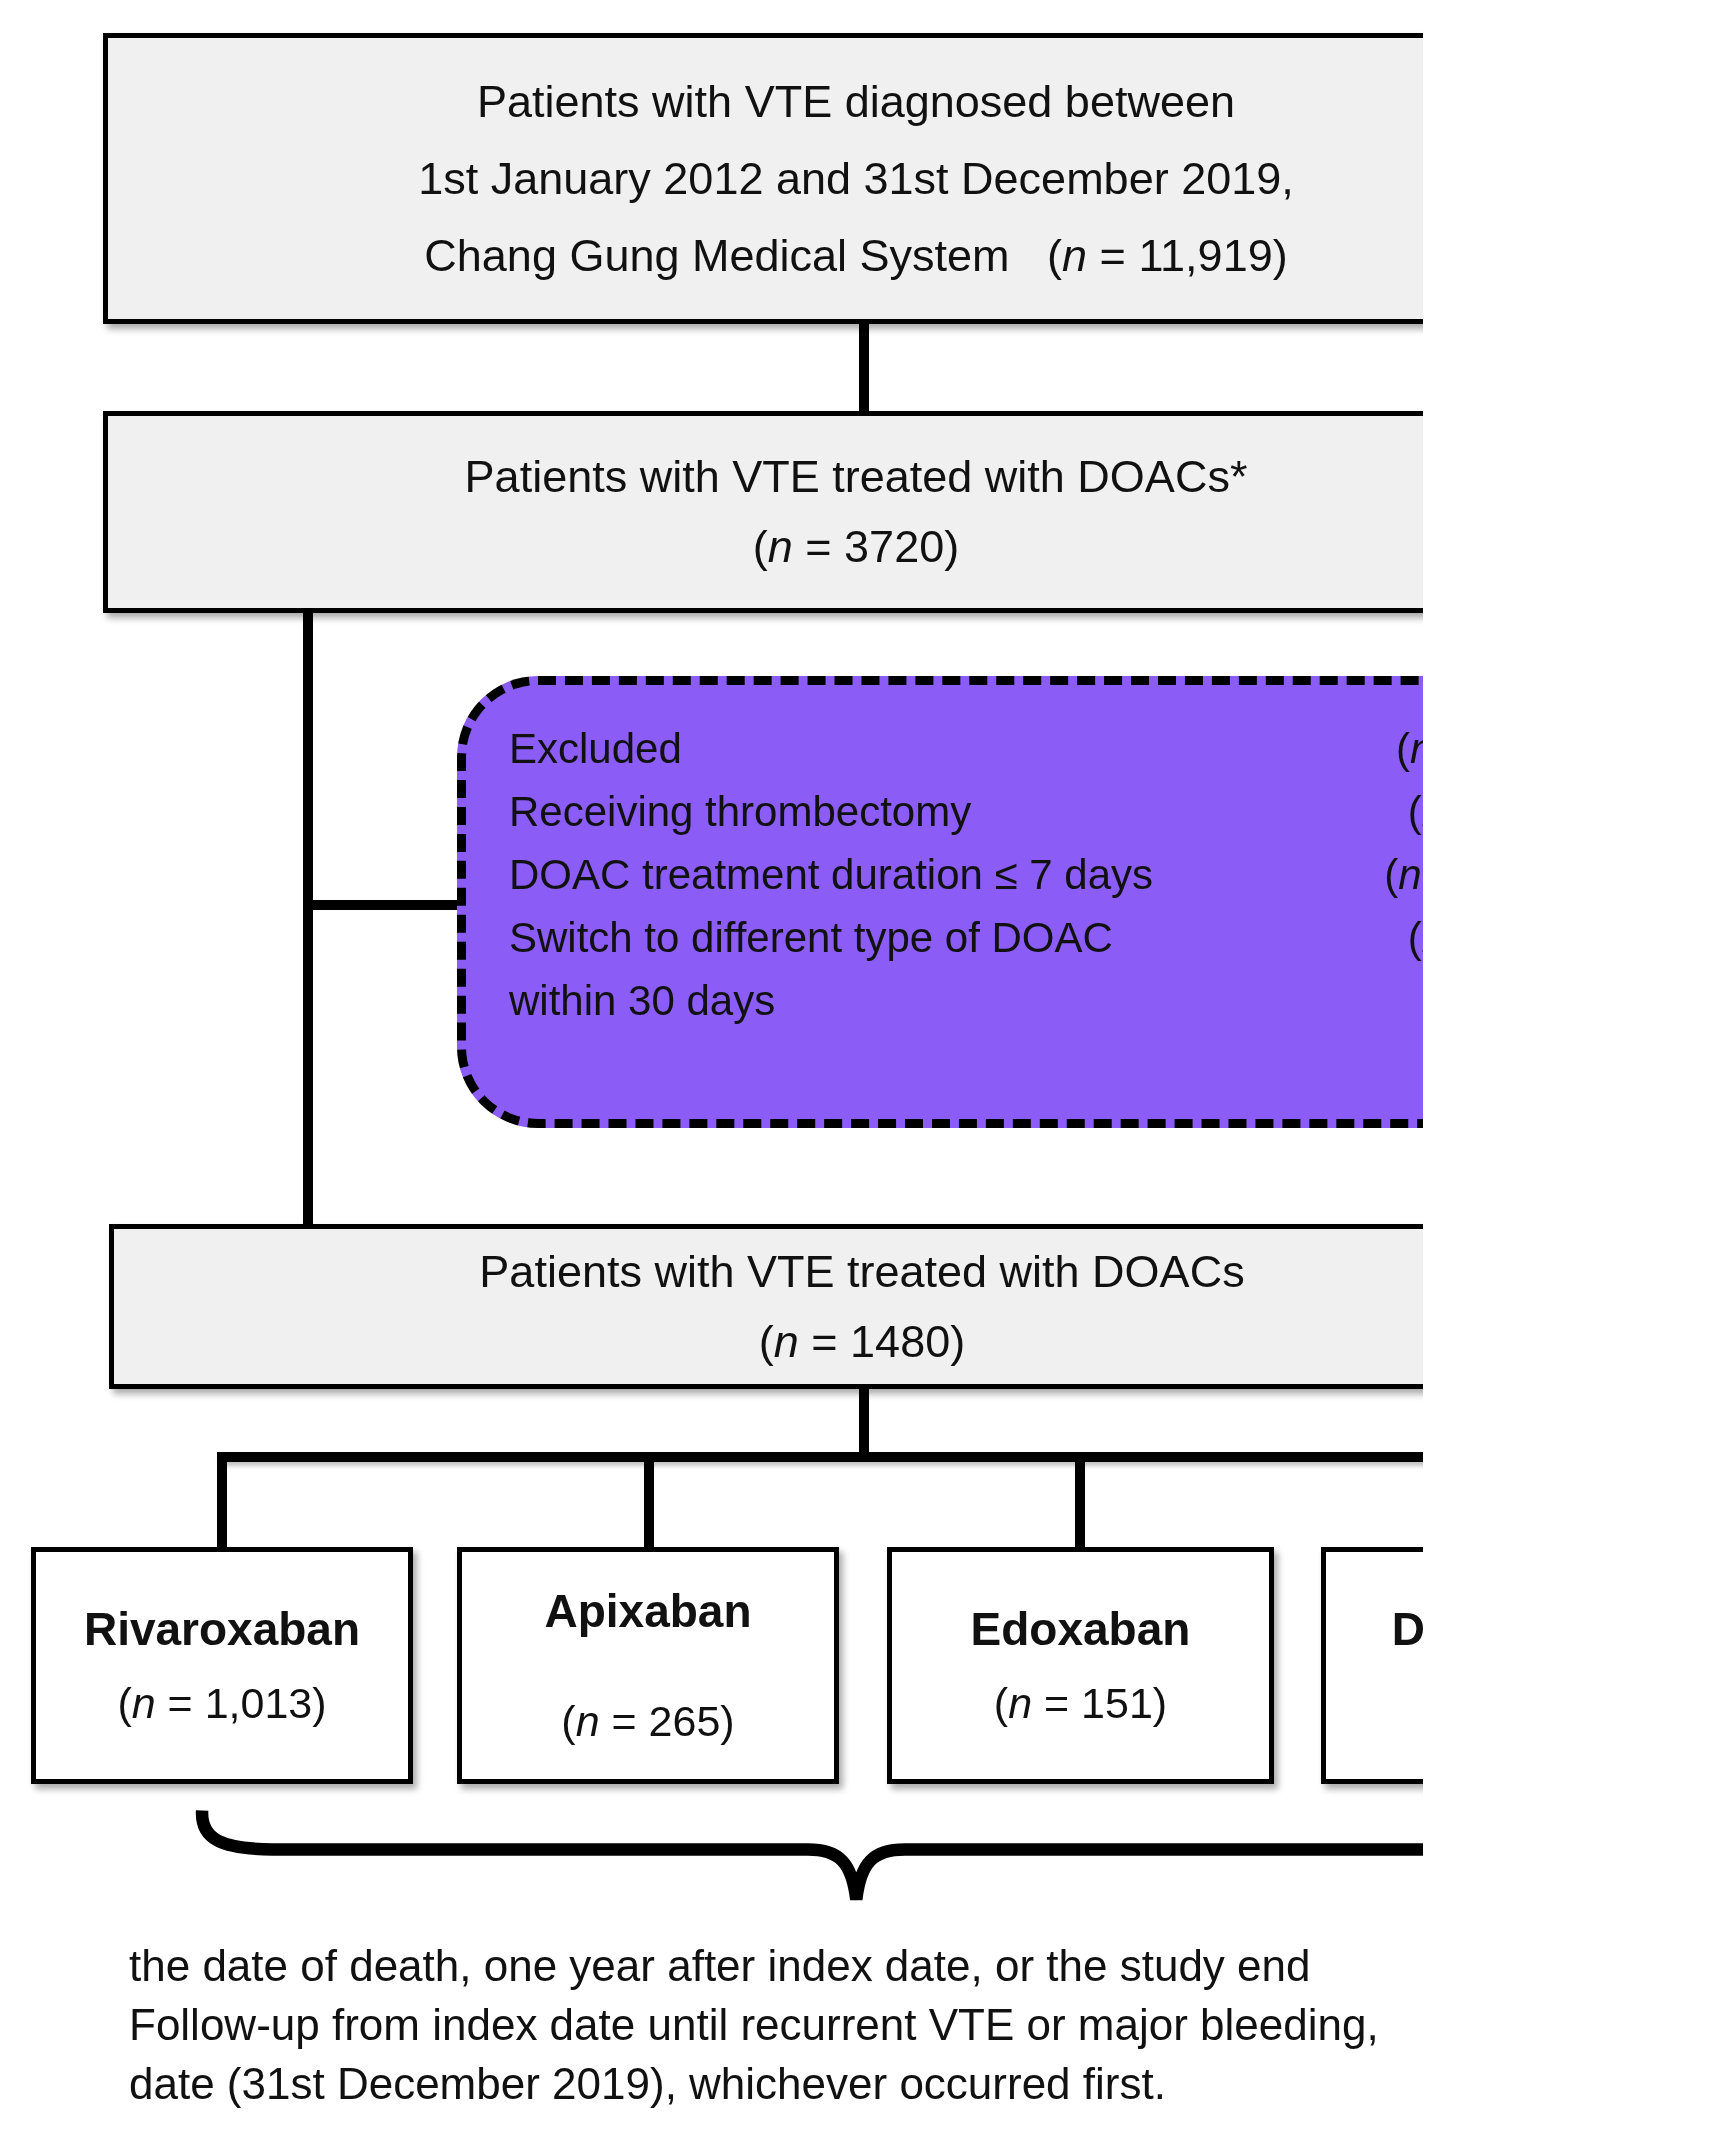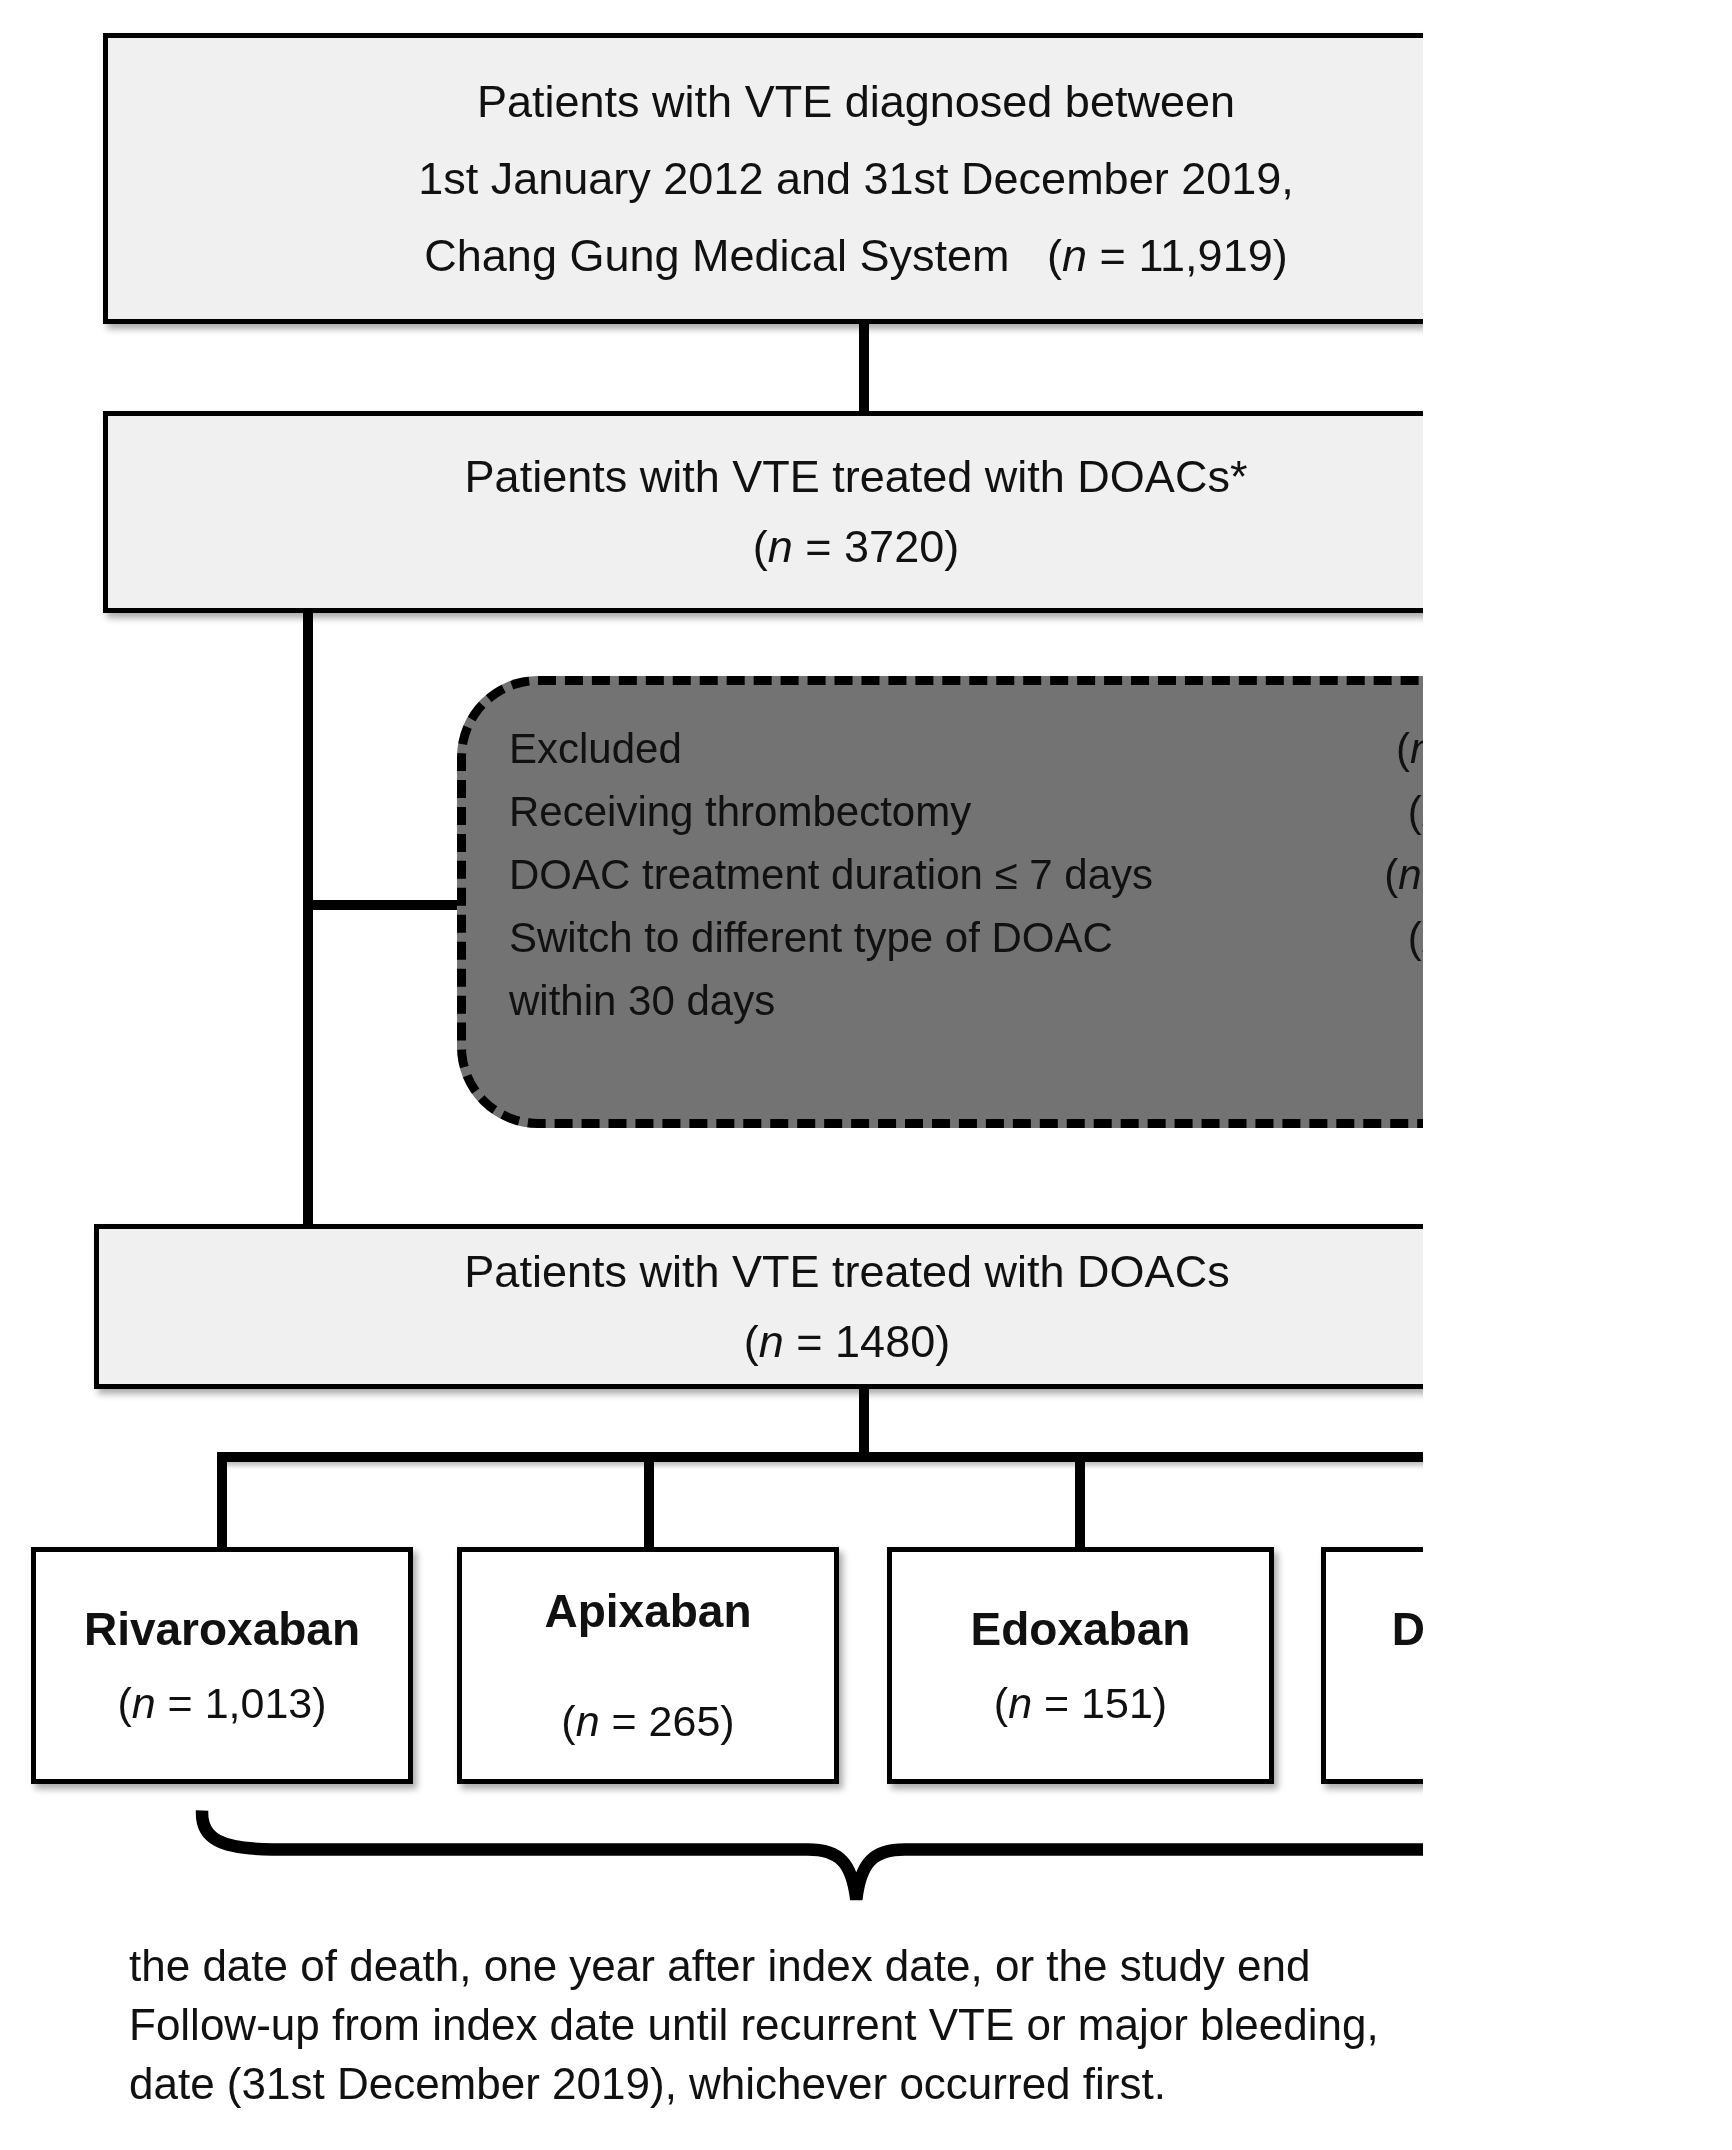--- a/index.html
+++ b/index.html
@@ -14,21 +14,21 @@
     box-shadow:4.4px 5.2px 6.6px rgba(0,0,0,0.33);
   }
   .gray{background:#f0f0f0;}
   .white{background:#ffffff;border-width:5.9px;}
   .box .line{font-size:45px;line-height:77px;white-space:pre-wrap;}
   .box.compact .line{line-height:70px;}
   .conn{position:absolute;background:#000;}
   .soft{box-shadow:2.9px 3.7px 4.4px rgba(0,0,0,0.25);}
   .line i, .exc-n i, .drug-n i{font-style:italic;}
   #excluded{
-    position:absolute;box-sizing:border-box;background:#737373;
+    position:absolute;box-sizing:border-box;background:#8b5cf6;
     border:9.6px dashed #000;border-radius:81px;
     padding:32px 38px 22px 43px;
   }
   .exc-row{display:flex;justify-content:space-between;align-items:baseline;
     font-size:42px;line-height:63px;}
   .exc-label{text-align:left;}
   .exc-n{text-align:right;}
   .drug-name{font-size:46px;font-weight:bold;line-height:74px;}
   .drug-n{font-size:43px;line-height:74px;}
   #brace{position:absolute;left:177px;top:1801px;}
@@ -79,21 +79,21 @@
     <div class="exc-row">
       <span class="exc-label">Switch to different type of DOAC</span>
       <span class="exc-n">(<i>n</i> = 161)</span>
     </div>
     <div class="exc-row">
       <span class="exc-label">within 30 days</span>
       <span class="exc-n"></span>
     </div>
   </div>
 
-  <div class="box gray compact" style="left:94px;top:1224px;width:1506px;height:165px;">
+  <div class="box gray compact" style="left:109px;top:1224px;width:1506px;height:165px;">
     <div class="line">Patients with VTE treated with DOACs</div>
     <div class="line">(<i>n</i> = 1480)</div>
   </div>
 
   <div class="conn" style="left:859px;top:1388px;width:9.6px;height:70px;"></div>
 
   <div class="conn soft" style="left:217px;top:1452px;width:1298px;height:9.6px;"></div>
 
   <div class="conn" style="left:217px;top:1458px;width:9.6px;height:91px;"></div>
   <div class="conn" style="left:644px;top:1458px;width:9.6px;height:91px;"></div>

